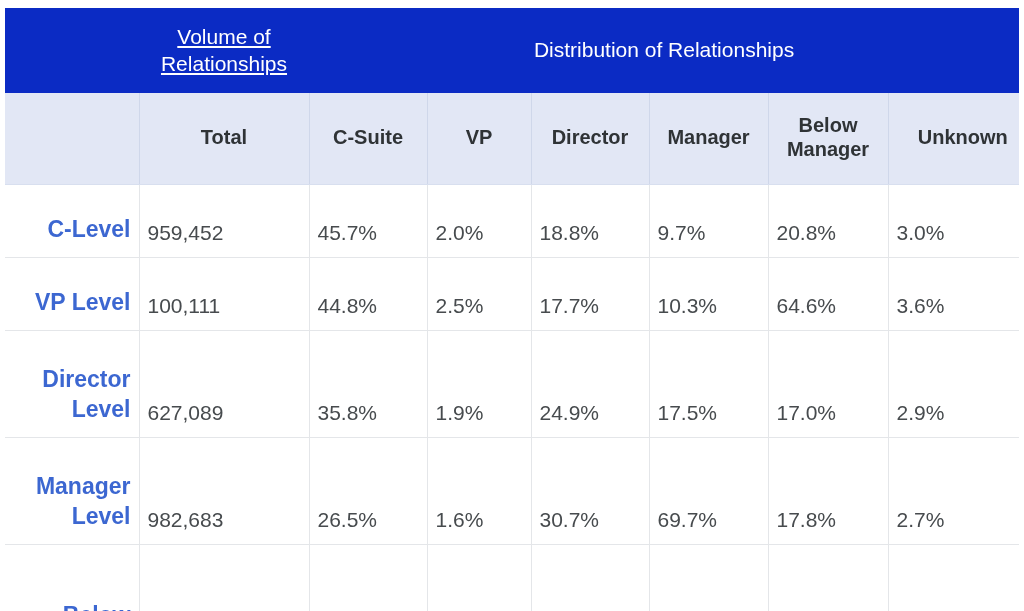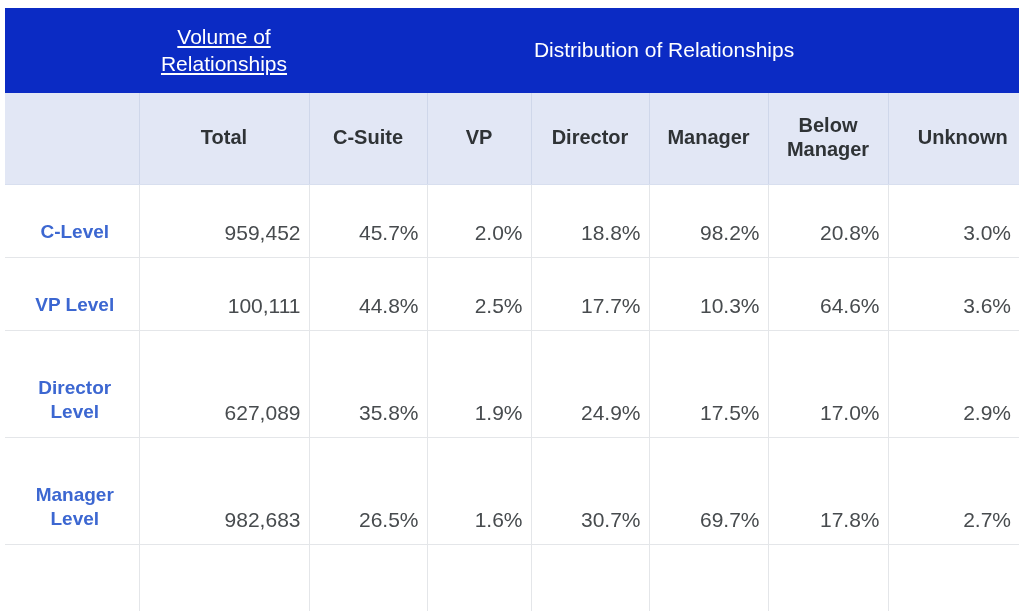--- a/index.html
+++ b/index.html
@@ -72,34 +72,34 @@
   }
 
   
   tbody td {
     background: #ffffff;
     border-right: 1px solid #e4e6e9;
     border-bottom: 1px solid #e4e6e9;
     padding: 0 8px;
     font-size: 21px;
     color: #474b4e;
-    text-align: right;
+    text-align: left;
     vertical-align: bottom;
     padding-bottom: 12px;
   }
   tbody td:last-child {
     border-right: none;
     margin-left: 28px;
   }
 
   td.row-label {
     color: #3C67D1;
     font-weight: bold;
-    font-size: 19px;
-    text-align: center;
+    font-size: 23px;
+    text-align: right;
     padding-left: 14px;
     line-height: 1.3;
   }
 
   tr.r-short td { height: 60px; }
   tr.r-tall  td { height: 94px; }
 
   
   tr.r-last td { height: 116px; border-bottom: none; }
 
@@ -146,21 +146,21 @@
       </tr>
     </thead>
 
     <tbody>
       <tr class="r-short">
         <td class="row-label">C-Level</td>
         <td>959,452</td>
         <td>45.7%</td>
         <td>2.0%</td>
         <td>18.8%</td>
-        <td>98.2%</td>
+        <td>9.7%</td>
         <td>20.8%</td>
         <td>3.0%</td>
       </tr>
 
       <tr class="r-short">
         <td class="row-label">VP Level</td>
         <td>100,111</td>
         <td>44.8%</td>
         <td>2.5%</td>
         <td>17.7%</td>

